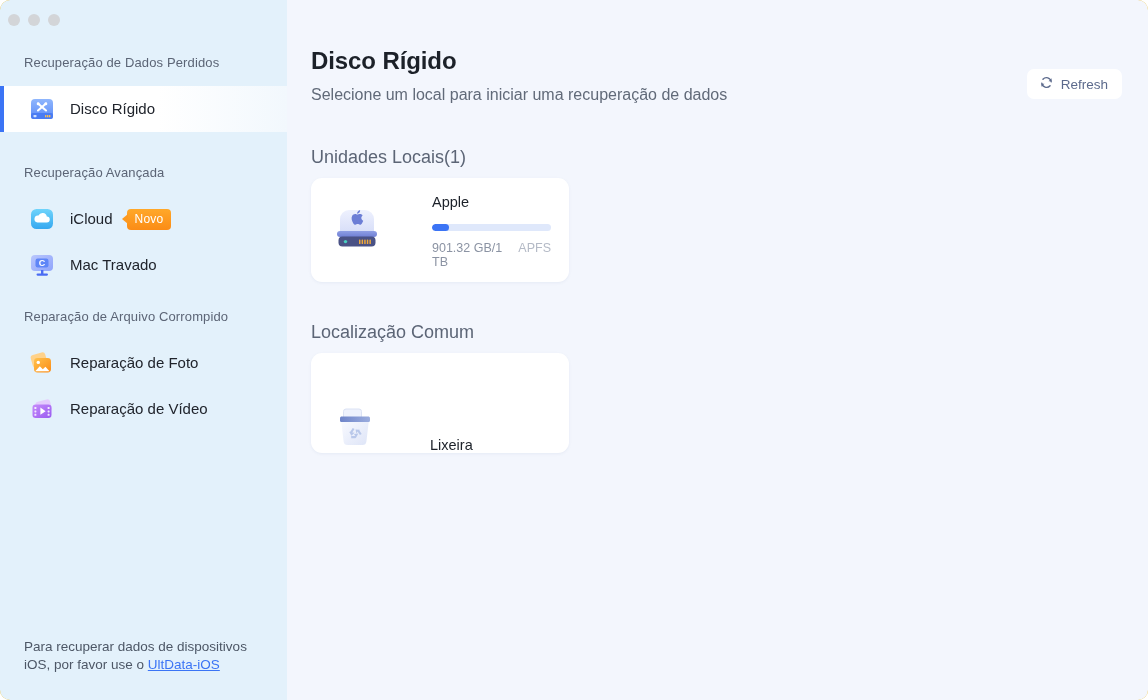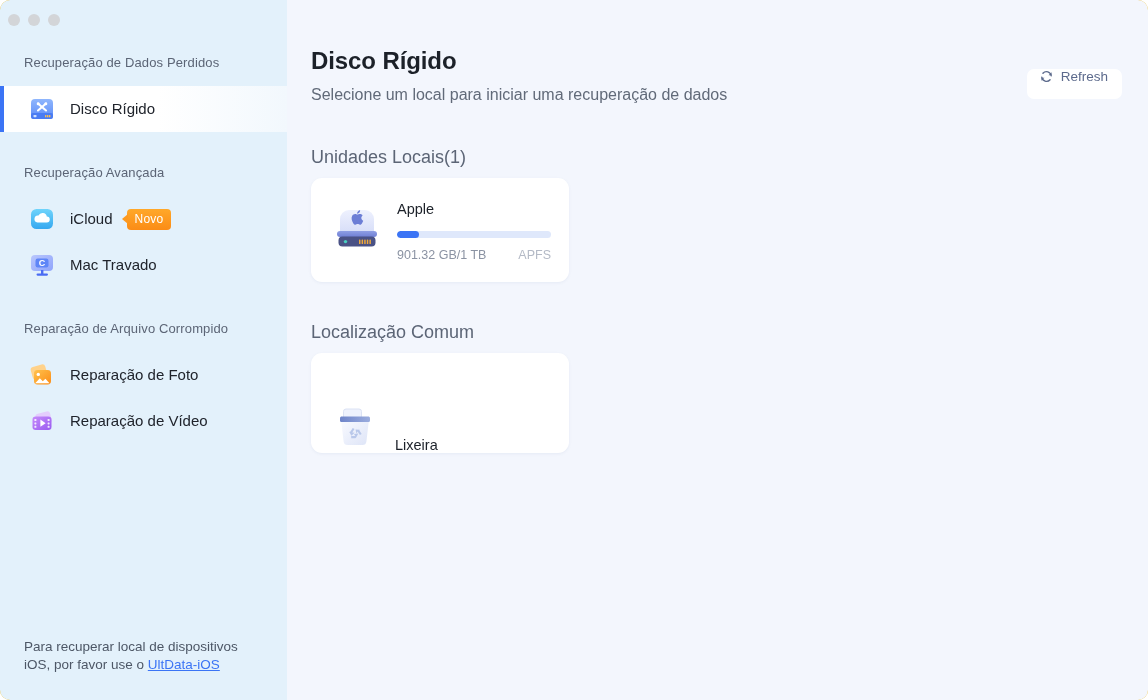--- a/index.html
+++ b/index.html
@@ -56,21 +56,21 @@
 
   .section-label {
     font-size: 13px;
     color: #5c6576;
     padding: 0 0 0 24px;
     line-height: 18px;
     margin-bottom: 14px;
     letter-spacing: 0.01em;
   }
   .section-label.sec-2 { margin-top: 32px; }
-  .section-label.sec-3 { margin-top: 32px; }
+  .section-label.sec-3 { margin-top: 20px; }
 
   .nav-item {
     position: relative;
     height: 46px;
     display: flex;
     align-items: center;
     padding-left: 28px;
     cursor: pointer;
   }
   .nav-item.active {
@@ -155,21 +155,21 @@
   }
   .page-sub {
     font-size: 16px;
     color: #616a79;
     line-height: 18px;
     margin-top: 10px;
   }
 
   .refresh-btn {
     display: flex;
-    align-items: flex-start;
+    align-items: center;
     gap: 7px;
     background: #ffffff;
     border: none;
     border-radius: 7px;
     height: 30px;
     padding: 0 14px 0 12px;
     margin-top: 23px;
     cursor: pointer;
     font-size: 13.5px;
     color: #5c6a8c;
@@ -186,20 +186,21 @@
   .group-label.second { margin-top: 41px; }
 
   .card {
     width: 258px;
     background: #ffffff;
     border-radius: 11px;
     box-shadow: 0 1px 3px rgba(120,140,180,0.10);
     display: flex;
     align-items: center;
     cursor: pointer;
+    gap: 35px;
   }
   .card.drive { height: 104px; padding: 0 18px 0 18px; }
   .card.trash { height: 100px; padding: 0 18px 0 18px; align-items: flex-end; }
 
   .drive-icon {
     width: 56px;
     height: 56px;
     flex: 0 0 56px;
     margin-right: 12px;
   }
@@ -361,21 +362,21 @@
             </g>
             <path d="M12.4 12.6l5.2 3.6-5.2 3.6z" fill="#ffffff"></path>
           </svg>
         </span>
         <span class="nav-label">Reparação de Vídeo</span>
       </div>
 
     </div>
 
     <div class="sidebar-footer">
-      <span>Para recuperar local de dispositivos iOS, por favor use o </span><a href="#">UltData-iOS</a>
+      <span>Para recuperar dados de dispositivos iOS, por favor use o </span><a href="#">UltData-iOS</a>
     </div>
   </aside>
 
   <main class="main">
 
     <div class="main-head">
       <div>
         <div class="page-title">Disco Rígido</div>
         <div class="page-sub">Selecione um local para iniciar uma recuperação de dados</div>
       </div>

